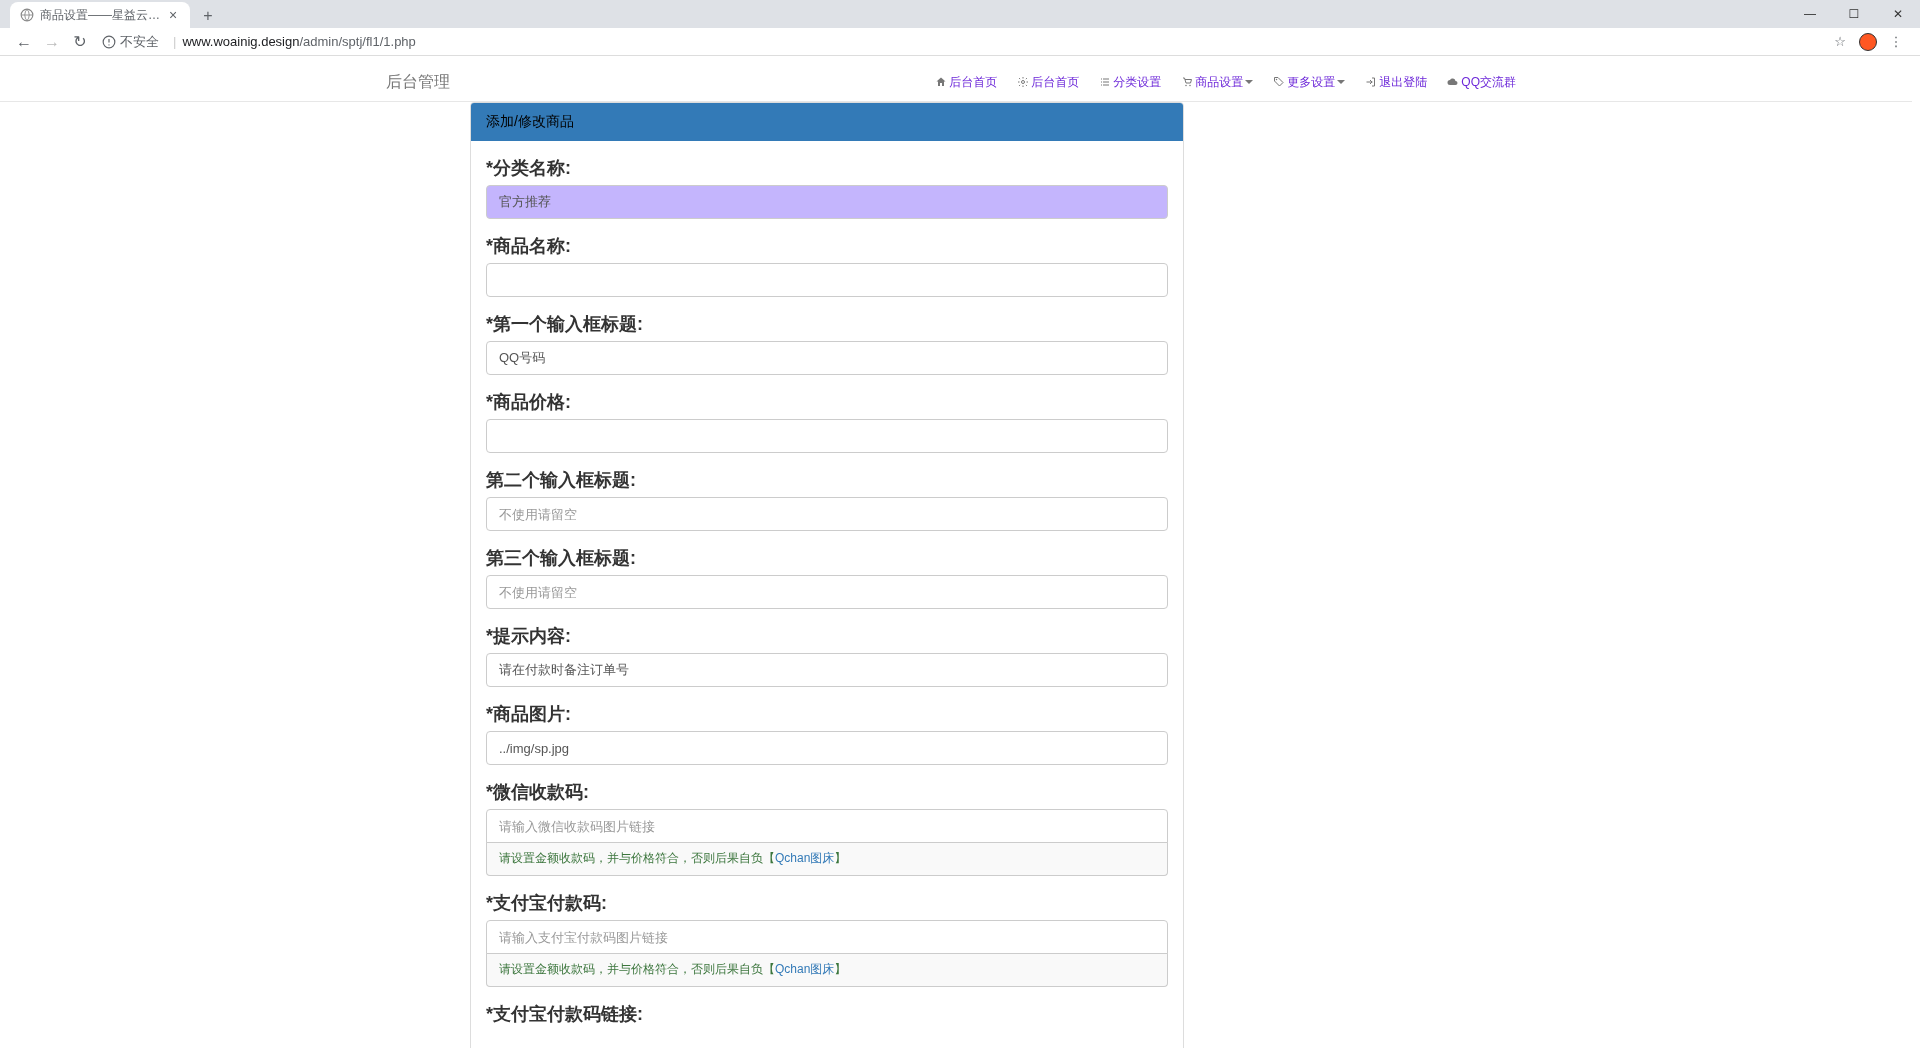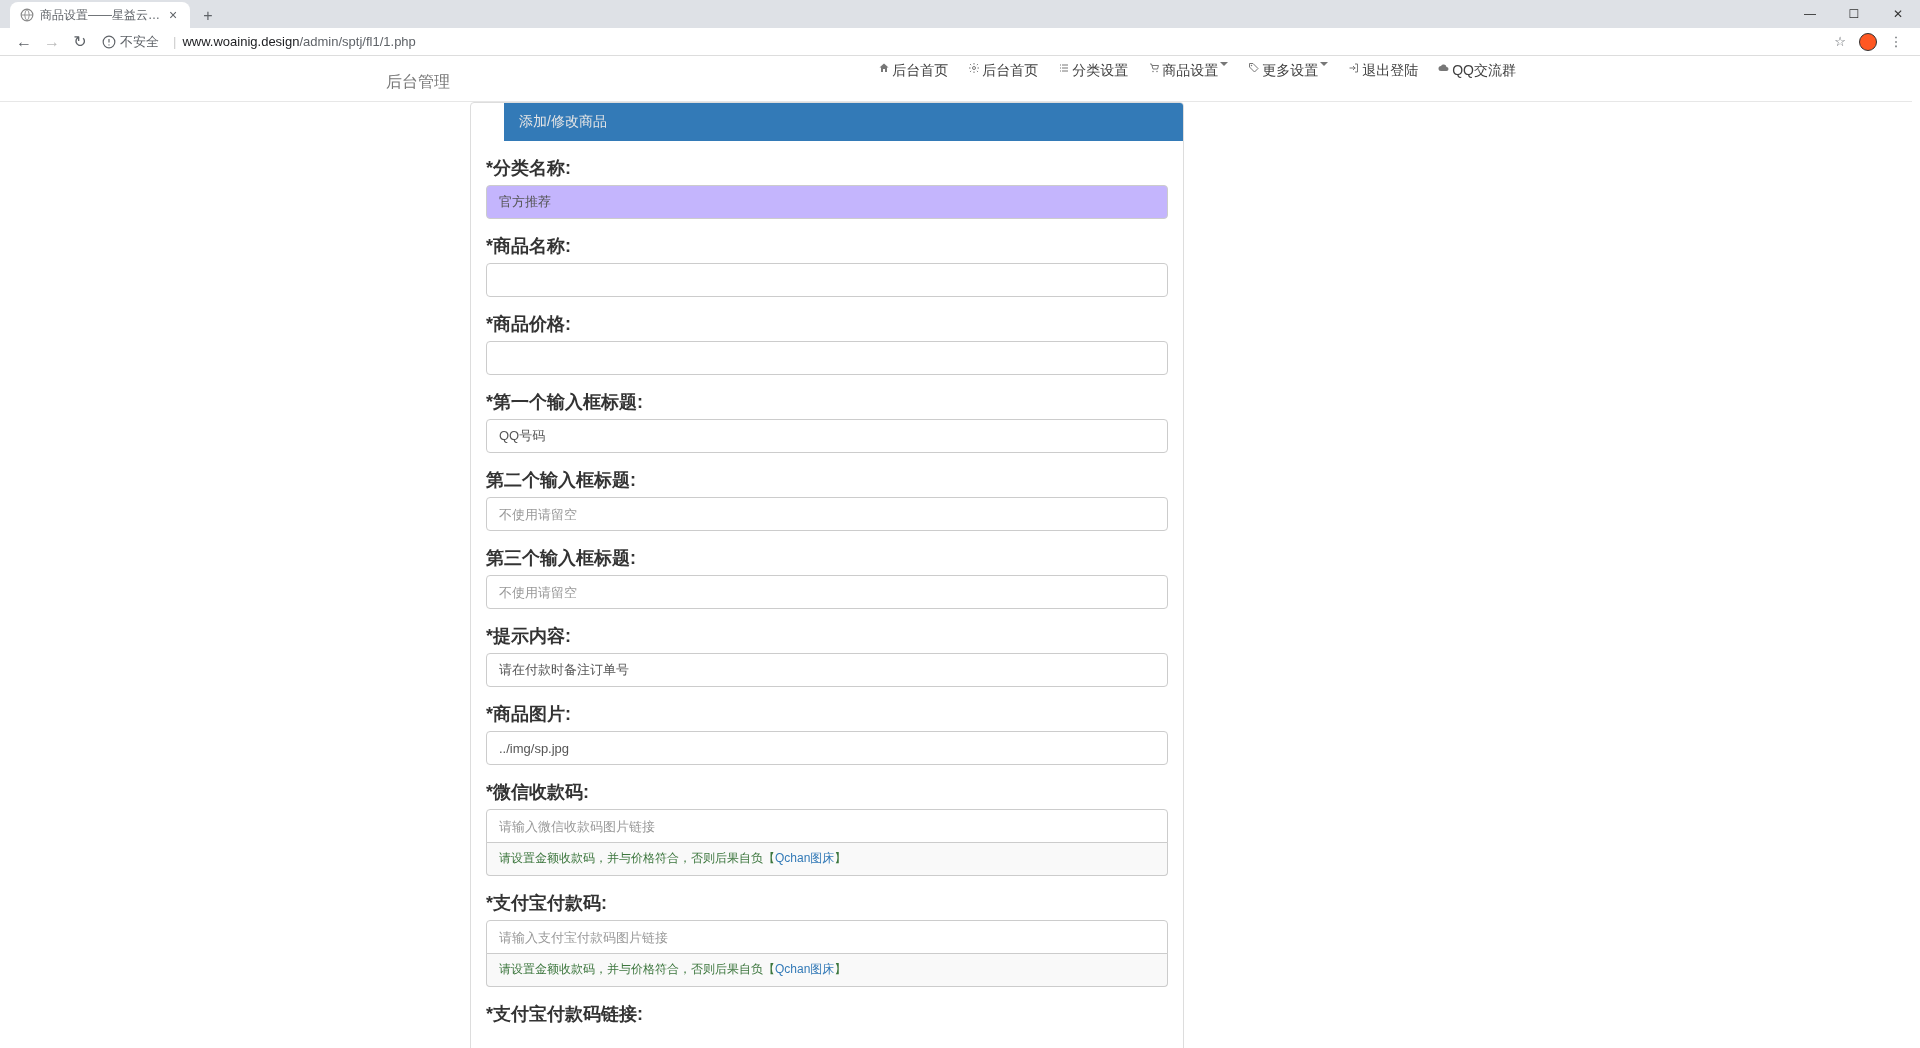--- a/index.html
+++ b/index.html
@@ -28,27 +28,27 @@
     .toolbar-right { display: flex; align-items: center; }
     .star-btn, .ext-btn, .menu-btn { width: 28px; height: 28px; display: flex; align-items: center; justify-content: center; color: #5f6368; }
     .ext-circle { width: 18px; height: 18px; border-radius: 50%; background: #ff5722; border: 1px solid #333; }
     
     
     .page { background: #fff; height: calc(100vh - 56px); overflow-y: auto; padding-right: 8px; }
     .navbar { background: #fff; border-bottom: 1px solid #e7e7e7; height: 40px; padding: 0; }
     .navbar-inner { max-width: 1170px; margin: 6px auto; display: flex; align-items: center; height: 40px; padding: 0 15px; }
     .navbar-brand { font-size: 16px; color: #777; padding: 0; margin-right: auto; }
     .navbar-nav { display: flex; list-style: none; }
-    .navbar-nav li { padding: 0 10px; display: flex; height: 40px; color: #404040; font-size: 14px; cursor: pointer; }
+    .navbar-nav li { padding: 0 10px; display: flex; align-items: center; height: 40px; color: #6d28d9; font-size: 12px; cursor: pointer; }
     .navbar-nav li svg { margin-right: 2px; width: 12px; height: 12px; }
     .caret { display: inline-block; width: 0; height: 0; margin-left: 2px; border-left: 4px solid transparent; border-right: 4px solid transparent; border-top: 4px solid #777; }
     
     .container { max-width: 1170px; margin: 0 auto; padding: 0 15px; }
     .panel { border: 1px solid #ddd; border-radius: 4px; margin-top: 0px; width: 714px; margin-left: 84px; overflow: hidden; }
-    .panel-header { background: #337ab7; color: #e5e5e5; padding: 10px 15px; font-size: 14px; margin-left: 33px; }
+    .panel-header { background: #337ab7; color: #000000; padding: 10px 15px; font-size: 14px; }
     .panel-body { padding: 15px; }
     .form-group { margin-bottom: 15px; }
     .form-label { display: block; margin-bottom: 5px; font-size: 18px; color: #333; font-weight: bold; }
     .form-control { width: 100%; height: 34px; padding: 6px 12px; font-size: 13px; color: #555; background: #fff; border: 1px solid #ccc; border-radius: 4px; }
     .form-control[readonly] { background: #c4b5fd; }
     .form-control::placeholder { color: #999; }
     .help-block { background: #f9f9f9; border: 1px solid #ccc; border-top: none; border-radius: 0 0 4px 4px; padding: 8px 12px; font-size: 12px; color: #3c763d; margin-top: -1px; }
     .help-link { color: #337ab7; }
     .input-with-help .form-control { border-radius: 4px 4px 0 0; }
     
@@ -171,27 +171,27 @@
           <label class="form-label">*分类名称:</label>
           <input class="form-control" readonly="" value="官方推荐" style="">
         </div>
 
         <div class="form-group">
           <label class="form-label">*商品名称:</label>
           <input class="form-control" style="">
         </div>
 
         <div class="form-group">
+          <label class="form-label">*第一个输入框标题:</label>
+          <input class="form-control" value="QQ号码" style="">
+        </div>
+
+        <div class="form-group">
           <label class="form-label">*商品价格:</label>
           <input class="form-control" style="">
-        </div>
-
-        <div class="form-group">
-          <label class="form-label">*第一个输入框标题:</label>
-          <input class="form-control" value="QQ号码" style="">
         </div>
 
         <div class="form-group">
           <label class="form-label">第二个输入框标题:</label>
           <input class="form-control" placeholder="不使用请留空" style="">
         </div>
 
         <div class="form-group">
           <label class="form-label">第三个输入框标题:</label>
           <input class="form-control" placeholder="不使用请留空" style="">

